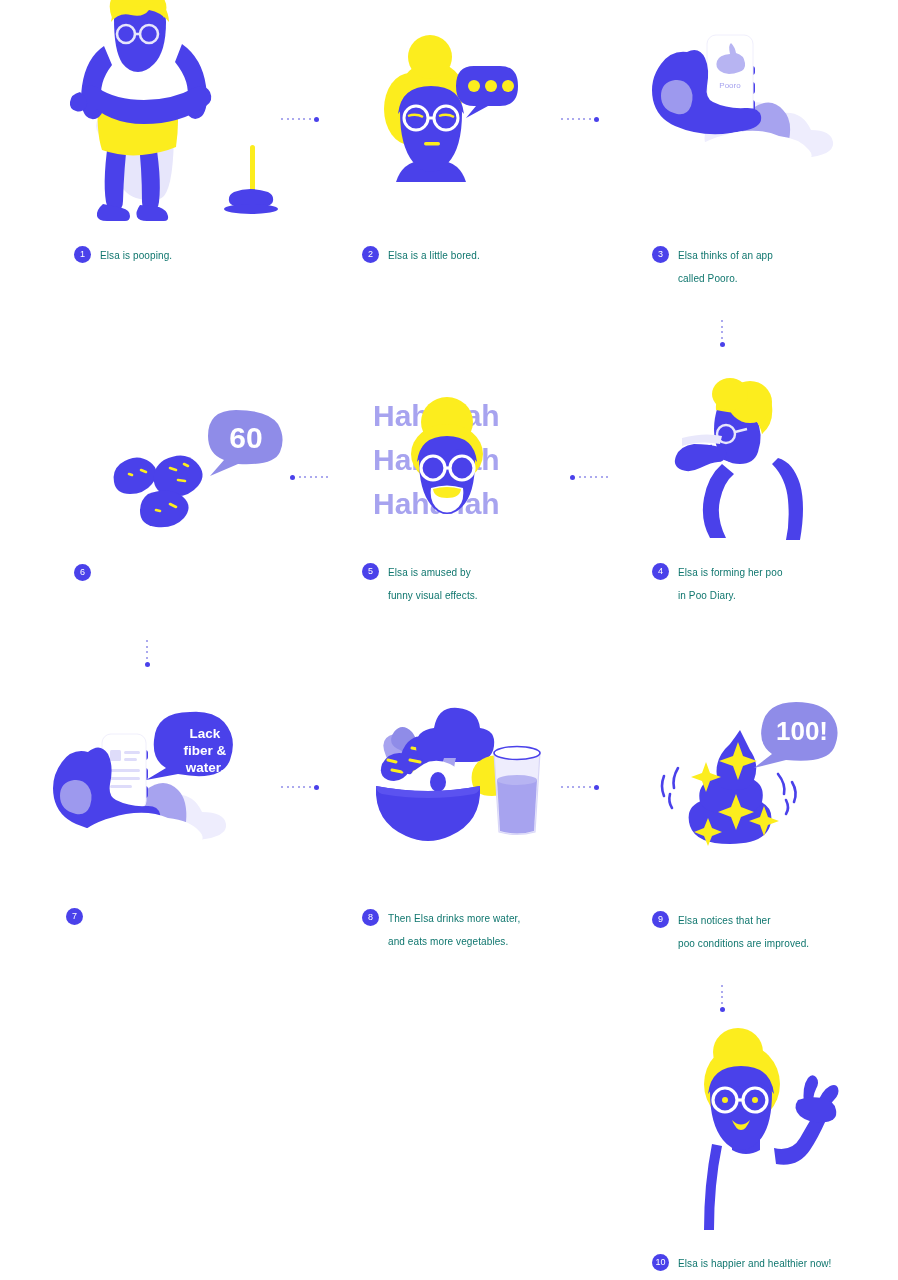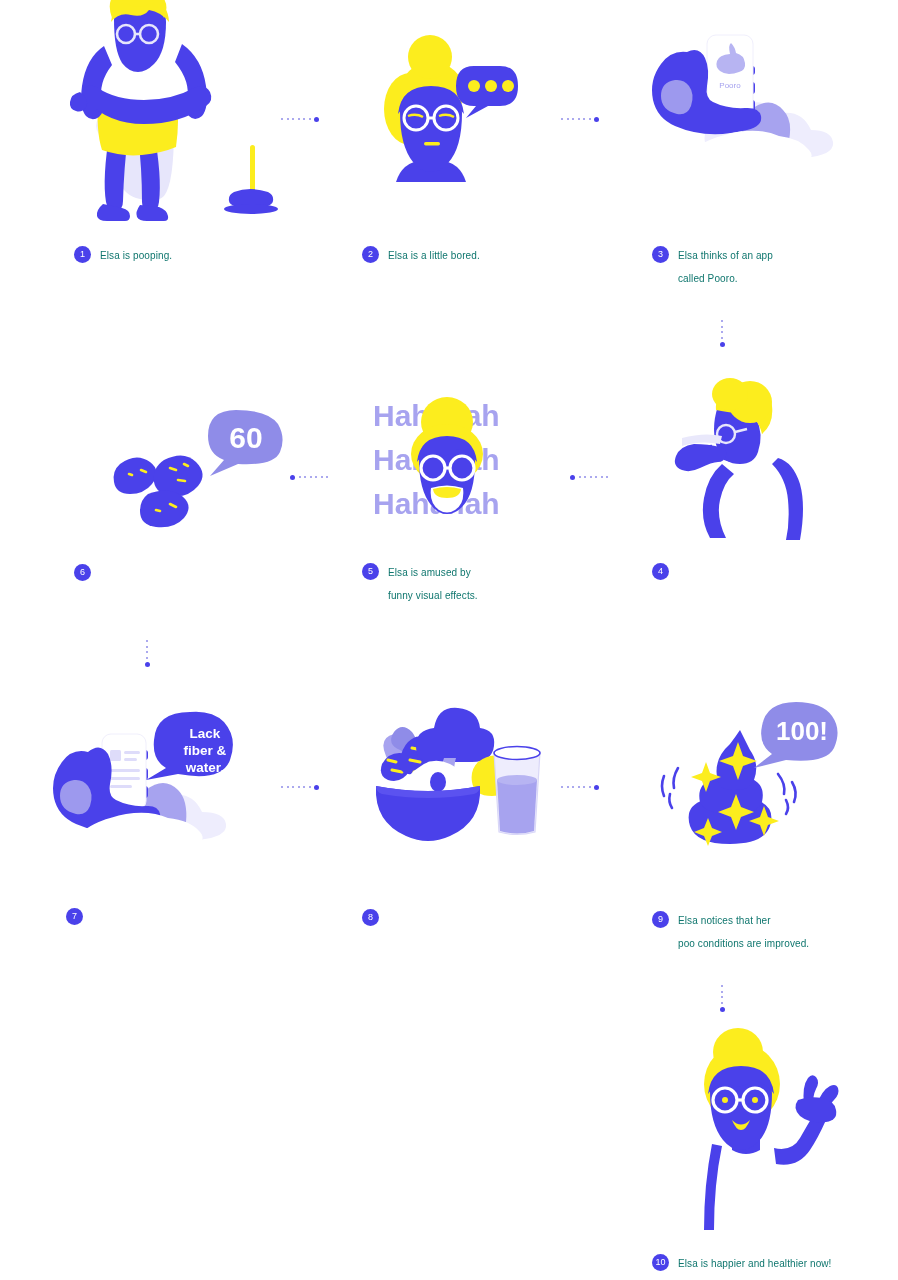--- a/index.html
+++ b/index.html
@@ -223,20 +223,24 @@
 
         <path d="M62 74 q-14 12 -18 34 q-4 22 6 40 l16 0 q-10 -20 -6 -38 q4 -18 14 -26 z" fill="#4a41ea"></path>
 
         <path d="M34 54 q-14 2 -18 12 q-4 10 6 14 q8 3 18 -2 q12 -6 18 -6 q6 0 8 -6 q2 -7 -6 -9 q-12 -3 -26 -3 z" fill="#4a41ea"></path>
 
         <path d="M22 48 q22 -6 40 -2 l-2 8 q-20 -4 -38 2 z" fill="#e9e8fb"></path>
       </svg>
     </div>
     <div class="caption" style="left:652px;top:562px;">
       <div class="num">4</div>
+      <div class="lines">
+        <span>Elsa is forming her poo</span>
+        <span>in Poo Diary.</span>
+      </div>
     </div>
   </div>
 
   <div class="dots-h" style="left:570px;top:476px;">
     <i class="big"></i>
       <i></i>
       <i></i>
       <i></i>
       <i></i>
       <i></i>
@@ -385,20 +389,24 @@
         <path d="M6 86 q52 10 104 0 q0 6 -6 8 q-46 8 -92 0 q-6 -2 -6 -8 z" fill="#5b52f0"></path>
 
         <path d="M124 52 q24 -6 46 0 l-5 80 q-18 5 -36 0 z" fill="#eeedfd" stroke="#d9d7f7" stroke-width="1.2"></path>
         <ellipse cx="147" cy="53" rx="23" ry="6.5" fill="#ffffff" stroke="#4a41ea" stroke-width="1.6"></ellipse>
         <path d="M127 80 q20 -5 40 0 l-3 51 q-17 5 -34 0 z" fill="#a7a3ef"></path>
         <ellipse cx="147" cy="80" rx="20" ry="5" fill="#b7b4f2"></ellipse>
       </svg>
     </div>
     <div class="caption" style="left:362px;top:908px;">
       <div class="num">8</div>
+      <div class="lines">
+        <span>Then Elsa drinks more water,</span>
+        <span>and eats more vegetables.</span>
+      </div>
     </div>
   </div>
 
   <div class="dots-h" style="left:561px;top:786px;">
     <i></i>
       <i></i>
       <i></i>
       <i></i>
       <i></i>
       <i></i>

